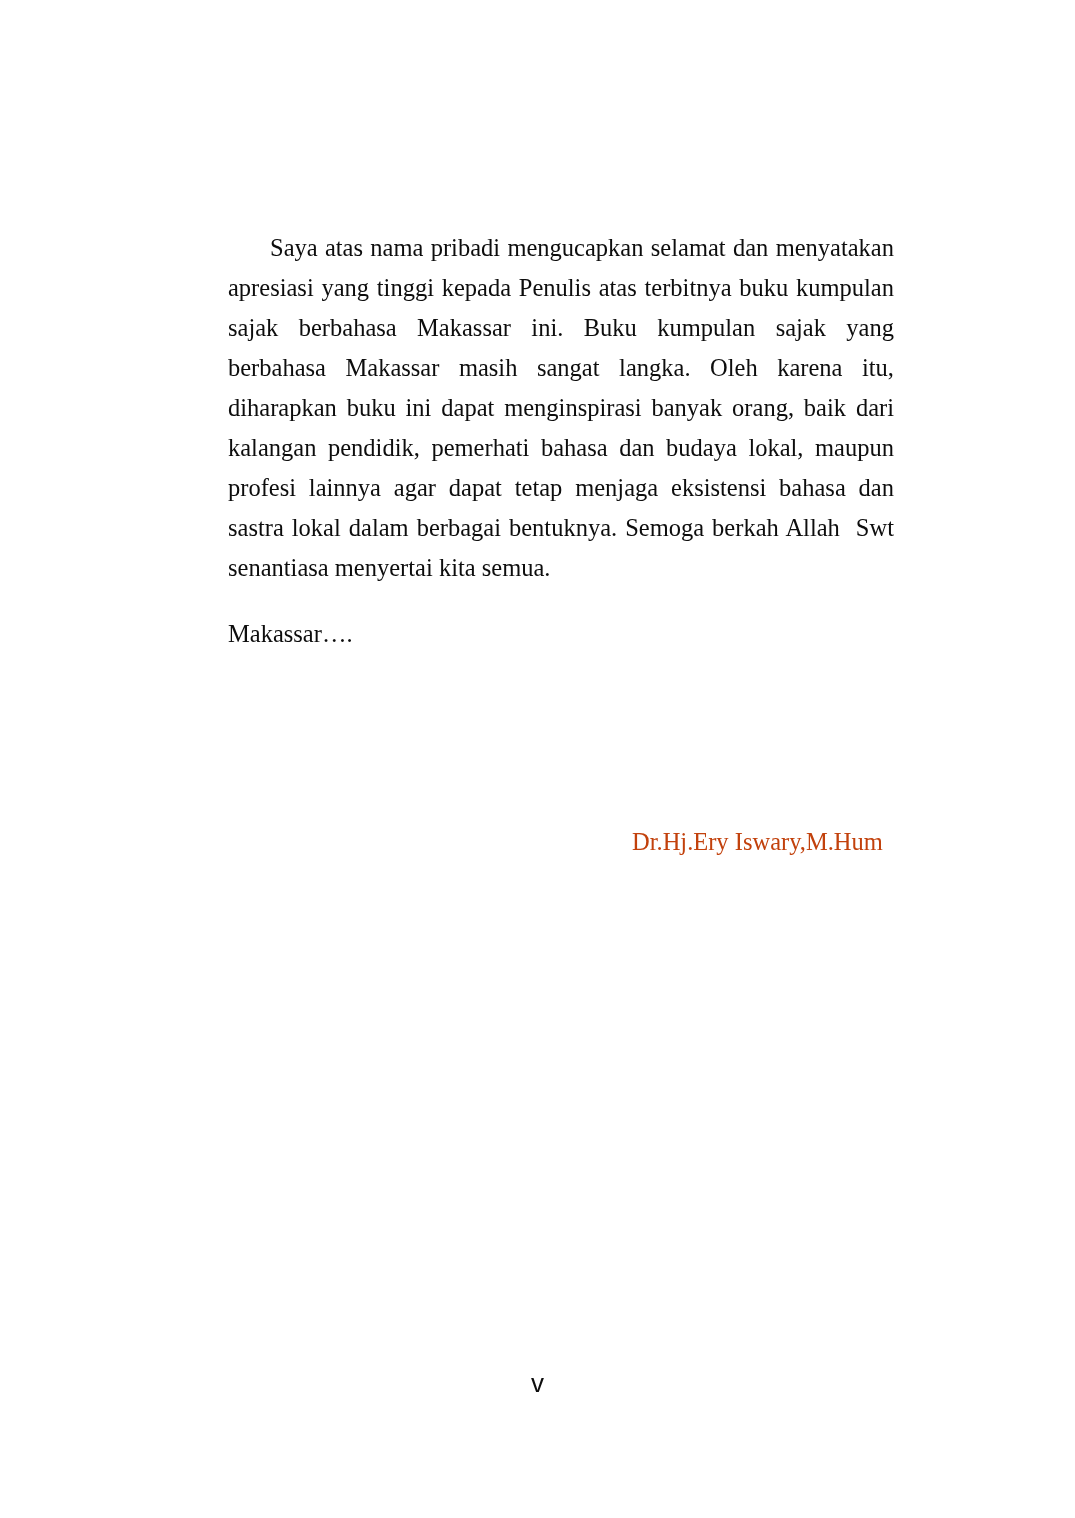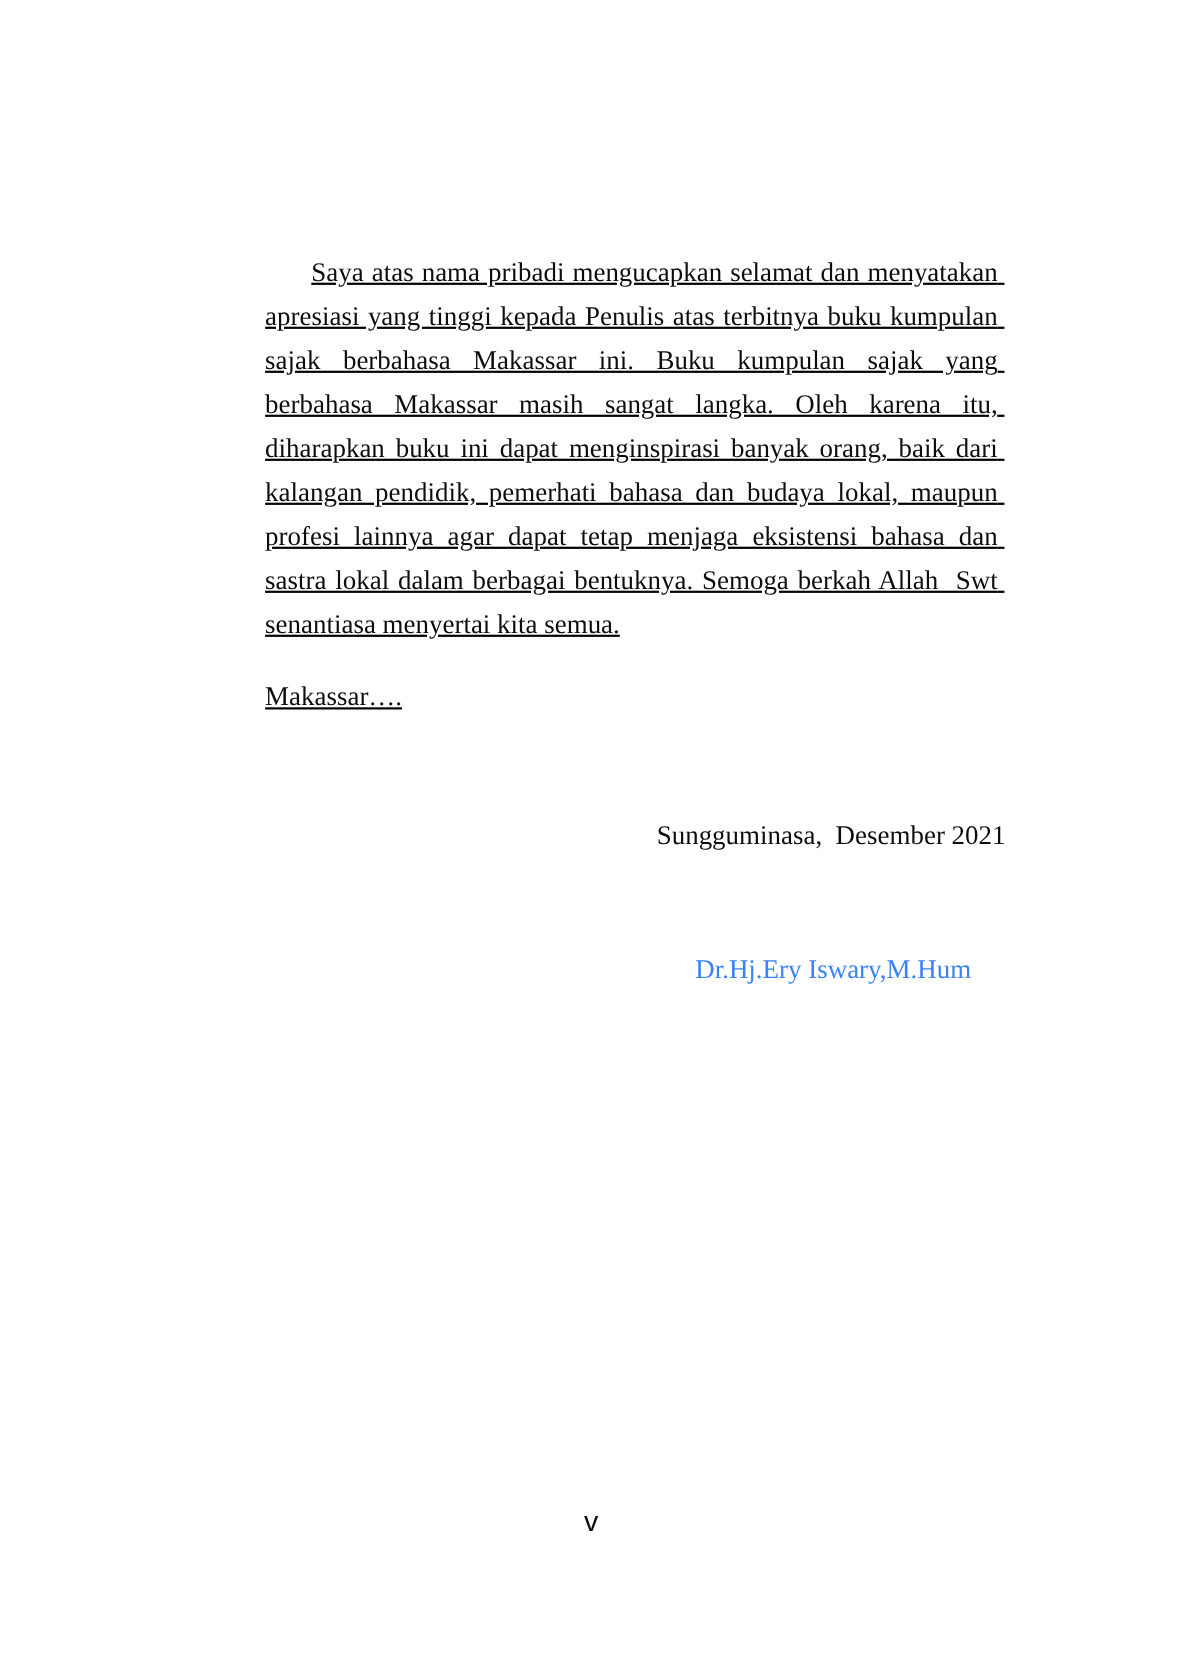--- a/index.html
+++ b/index.html
@@ -13,24 +13,23 @@
   }
   .page {
     position: relative;
     width: 1075px;
     height: 1518px;
     background: #ffffff;
     overflow: hidden;
   }
   .content {
     position: absolute;
-    left: 241px;
+    left: 228px;
     top: 228px;
     width: 666px;
-    text-decoration: underline;
   }
   .body-paragraph {
     margin: 0;
     font-size: 24.5px;
     line-height: 40px;
     text-align: justify;
     text-justify: inter-word;
     text-indent: 42px;
     color: #0d0d0d;
     white-space: pre-wrap;
@@ -56,21 +55,21 @@
     padding-left: 363px;
     color: #0d0d0d;
     white-space: pre;
   }
   .sign-name {
     margin: 0;
     font-size: 24.5px;
     line-height: 40px;
     padding-left: 398px;
     padding-top: 82px;
-    color: #3b82f6;
+    color: #c2410c;
     white-space: pre;
   }
   .page-number {
     position: absolute;
     left: 0;
     right: 0;
     top: 1368px;
     text-align: center;
     font-family: "Liberation Sans", "DejaVu Sans", sans-serif;
     font-size: 26px;
@@ -82,19 +81,18 @@
 <body>
 
 <div class="page">
 
   <div class="content">
     <p class="body-paragraph">Saya atas nama pribadi mengucapkan selamat dan menyatakan apresiasi yang tinggi kepada Penulis atas terbitnya buku kumpulan sajak berbahasa Makassar ini. Buku kumpulan sajak yang berbahasa Makassar masih sangat langka. Oleh karena itu, diharapkan buku ini dapat menginspirasi banyak orang, baik dari kalangan pendidik, pemerhati bahasa dan budaya lokal, maupun profesi lainnya agar dapat tetap menjaga eksistensi bahasa dan sastra lokal dalam berbagai bentuknya. Semoga berkah Allah  Swt senantiasa menyertai kita semua.</p>
     <p class="salutation">Makassar….</p>
   </div>
 
   <div class="signature-block">
-    <p class="sign-date">Sungguminasa,  Desember 2021</p>
     <p class="sign-name">Dr.Hj.Ery Iswary,M.Hum</p>
   </div>
 
   <div class="page-number">v</div>
 
 </div>
 
 </body></html>

